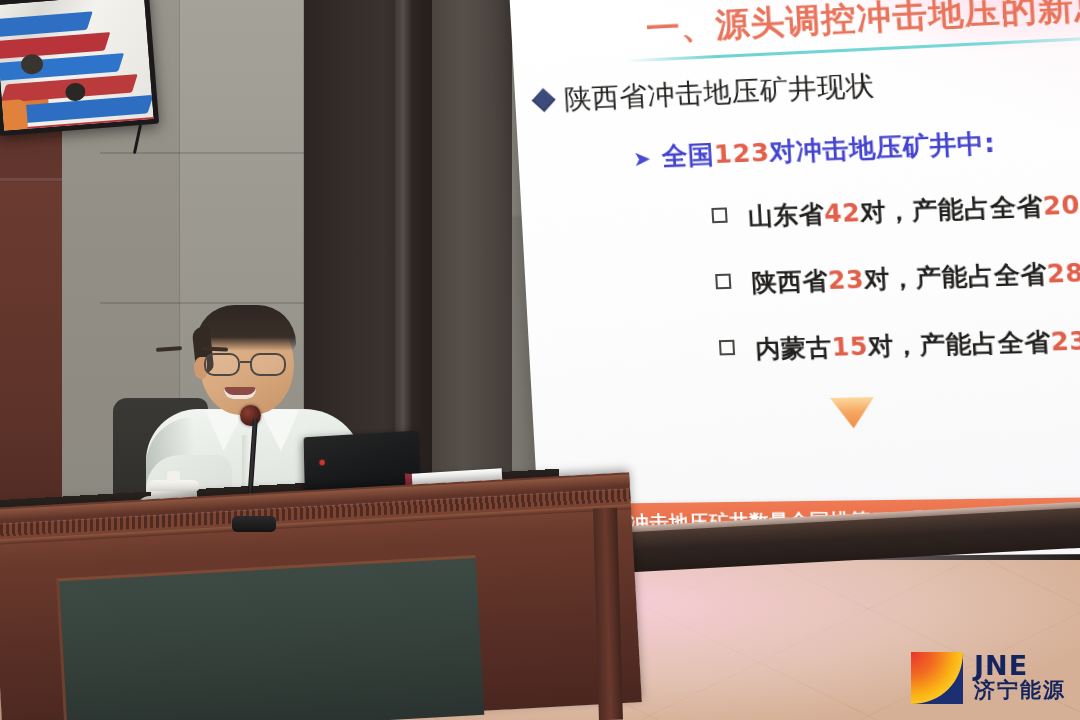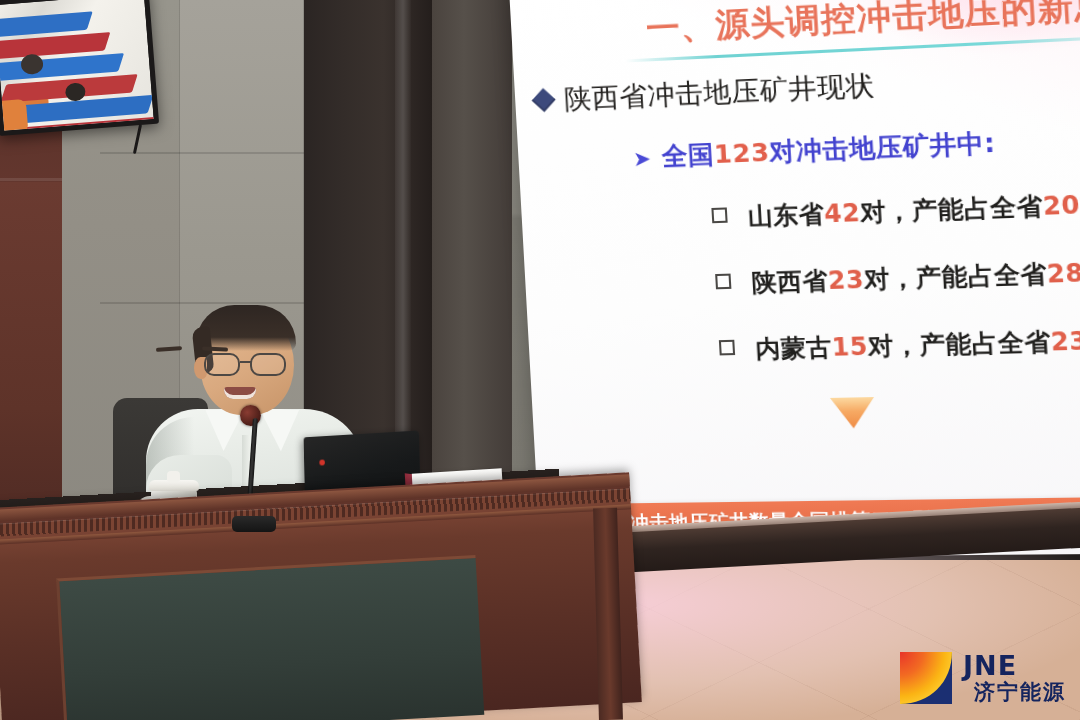--- a/index.html
+++ b/index.html
@@ -419,24 +419,23 @@
     background:radial-gradient(circle at 0% 0%,#e8342a 0%,#f26a22 32%,#fbb414 60%,#ffd83a 82%);
     clip-path:path("M0,0 L52,0 C52,30 30,52 0,52 Z");
   }
   .logo-text{ display:flex; flex-direction:column; gap:2px; }
   .logo-jne{
     font-family:"DejaVu Sans","Liberation Sans",sans-serif;
     font-weight:bold; font-size:27px; color:#14245e; letter-spacing:1px;
     line-height:1;
   }
   .logo-cn{
-    font-family:Liberation Sans, sans-serif;
+    font-family:Liberation Mono, monospace;
     font-weight:bold; font-size:21px; color:#14245e; letter-spacing:2px;
     line-height:1;
-    margin-left:11px;
   }
 </style>
 </head>
 <body>
 
 <div id="stage">
 
   <div class="wall-base">
     <div class="stone-a"></div>
     <div class="stone-b"></div>

